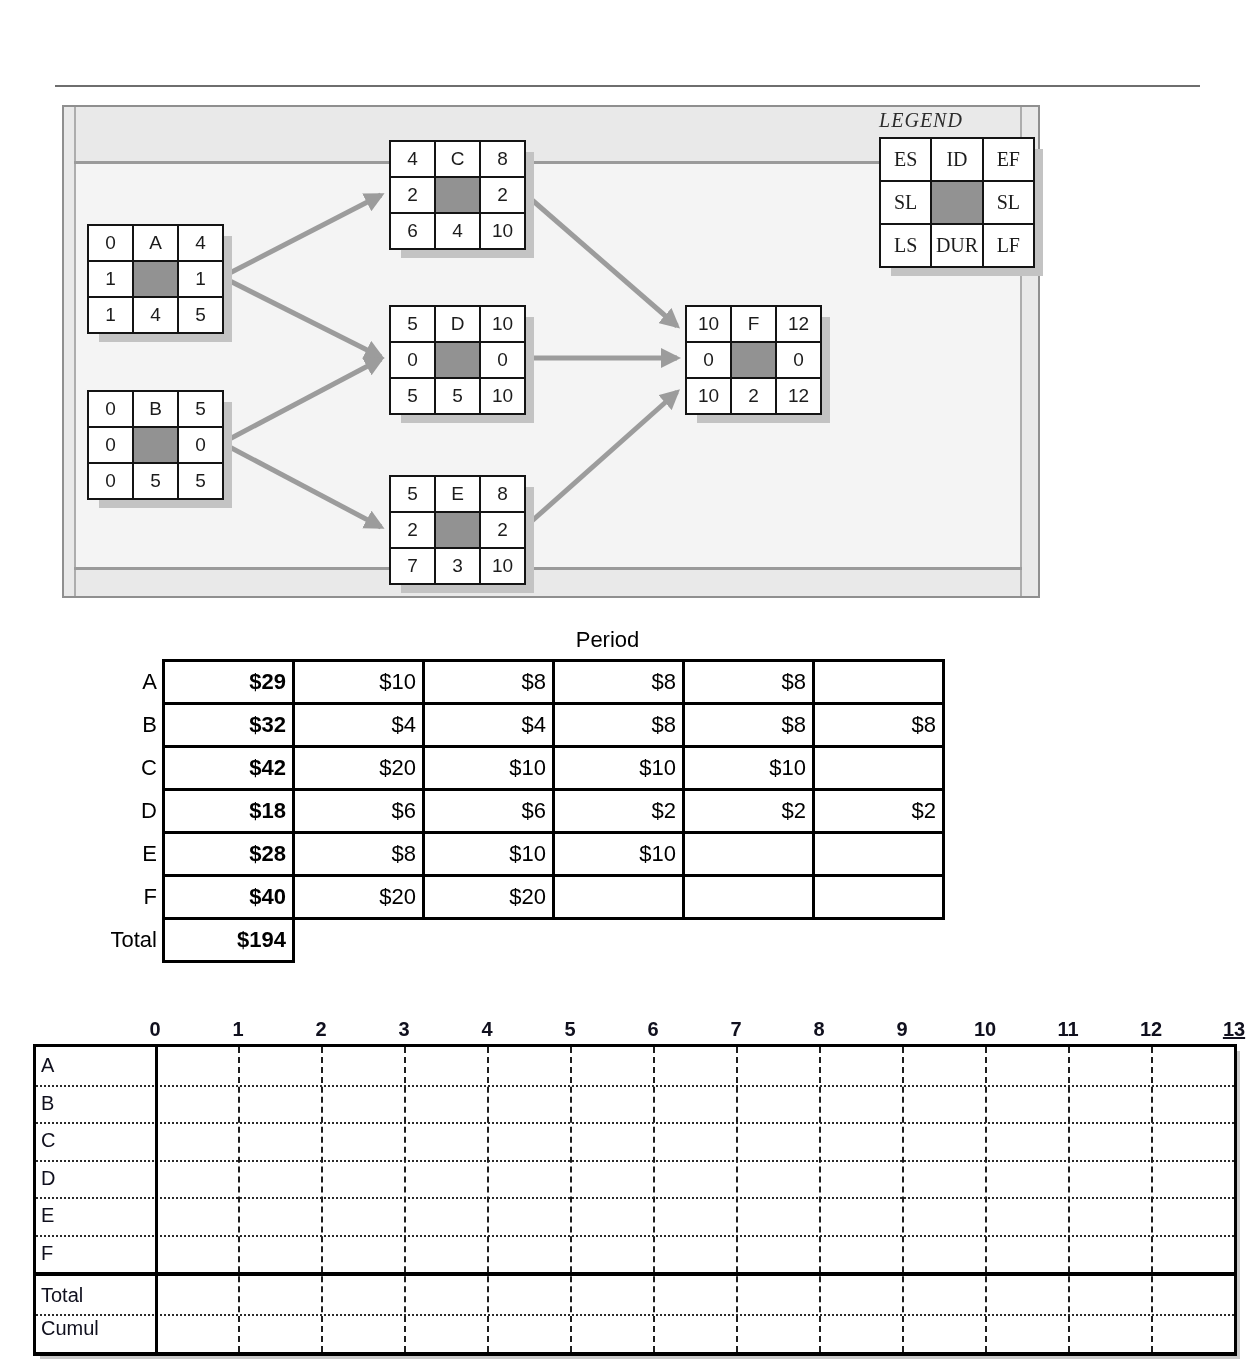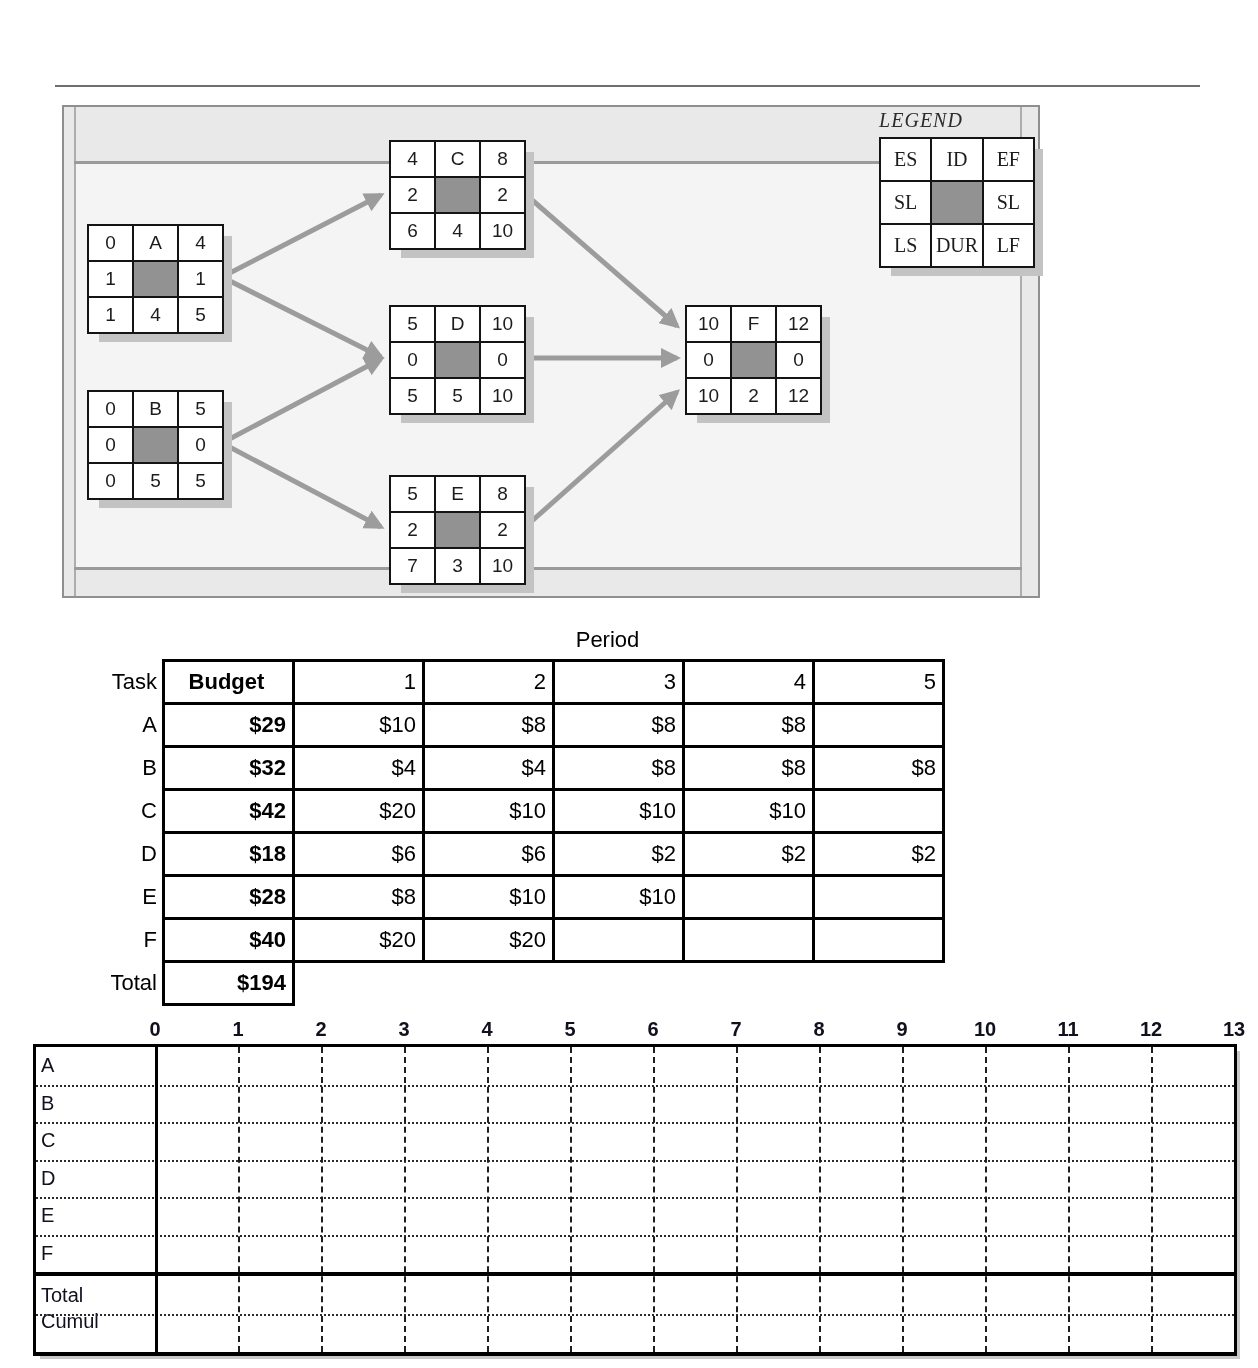--- a/index.html
+++ b/index.html
@@ -176,29 +176,20 @@
           <div class="ncell">DUR</div>
           <div class="ncell">LF</div>
         </div>
     </div>
   </div>
 
   <div class="period-label">Period</div>
   <table class="budget">
     <tbody id="budget-body">
         <tr>
-          <td class="lbl">Task</td>
-          <td class="bcell center">Budget</td>
-          <td class="pcell">1</td>
-          <td class="pcell">2</td>
-          <td class="pcell">3</td>
-          <td class="pcell">4</td>
-          <td class="pcell">5</td>
-        </tr>
-        <tr>
           <td class="lbl">A</td>
           <td class="bcell">$29</td>
           <td class="pcell">$10</td>
           <td class="pcell">$8</td>
           <td class="pcell">$8</td>
           <td class="pcell">$8</td>
           <td class="pcell"></td>
         </tr>
         <tr>
           <td class="lbl">B</td>
@@ -265,37 +256,37 @@
         <div class="tick" style="left: 357px;">3</div>
         <div class="tick" style="left: 440px;">4</div>
         <div class="tick" style="left: 523px;">5</div>
         <div class="tick" style="left: 606px;">6</div>
         <div class="tick" style="left: 689px;">7</div>
         <div class="tick" style="left: 772px;">8</div>
         <div class="tick" style="left: 855px;">9</div>
         <div class="tick" style="left: 938px;">10</div>
         <div class="tick" style="left: 1021px;">11</div>
         <div class="tick" style="left: 1104px;">12</div>
-        <div class="tick" style="left: 1187px;">13</div>
+        <div class="tick" style="left: 1187px; text-decoration: underline;">13</div>
       </div>
     <div class="gbox" id="gantt-box">
         <div class="glabel" style="top: 0px; height: 37.5px;">A</div>
         <div class="glabel" style="top: 37.5px; height: 37.5px;">B</div>
         <div class="gdot" style="top: 37.5px;"></div>
         <div class="glabel" style="top: 75px; height: 37.5px;">C</div>
         <div class="gdot" style="top: 75px;"></div>
         <div class="glabel" style="top: 112.5px; height: 37.5px;">D</div>
         <div class="gdot" style="top: 112.5px;"></div>
         <div class="glabel" style="top: 150px; height: 37.5px;">E</div>
         <div class="gdot" style="top: 150px;"></div>
         <div class="glabel" style="top: 187.5px; height: 37.5px;">F</div>
         <div class="gdot" style="top: 187.5px;"></div>
         <div class="gdiv"></div>
         <div class="glabel" style="top: 229px; height: 38px;">Total</div>
-        <div class="glabel" style="top: 255px; height: 38px;">Cumul</div>
+        <div class="glabel" style="top: 262px; height: 38px;">Cumul</div>
         <div class="gdot" style="top: 267px;"></div>
         <div class="gthickv"></div>
         <div class="gdash" style="left: 202px;"></div>
         <div class="gdash" style="left: 285px;"></div>
         <div class="gdash" style="left: 368px;"></div>
         <div class="gdash" style="left: 451px;"></div>
         <div class="gdash" style="left: 534px;"></div>
         <div class="gdash" style="left: 617px;"></div>
         <div class="gdash" style="left: 700px;"></div>
         <div class="gdash" style="left: 783px;"></div>

